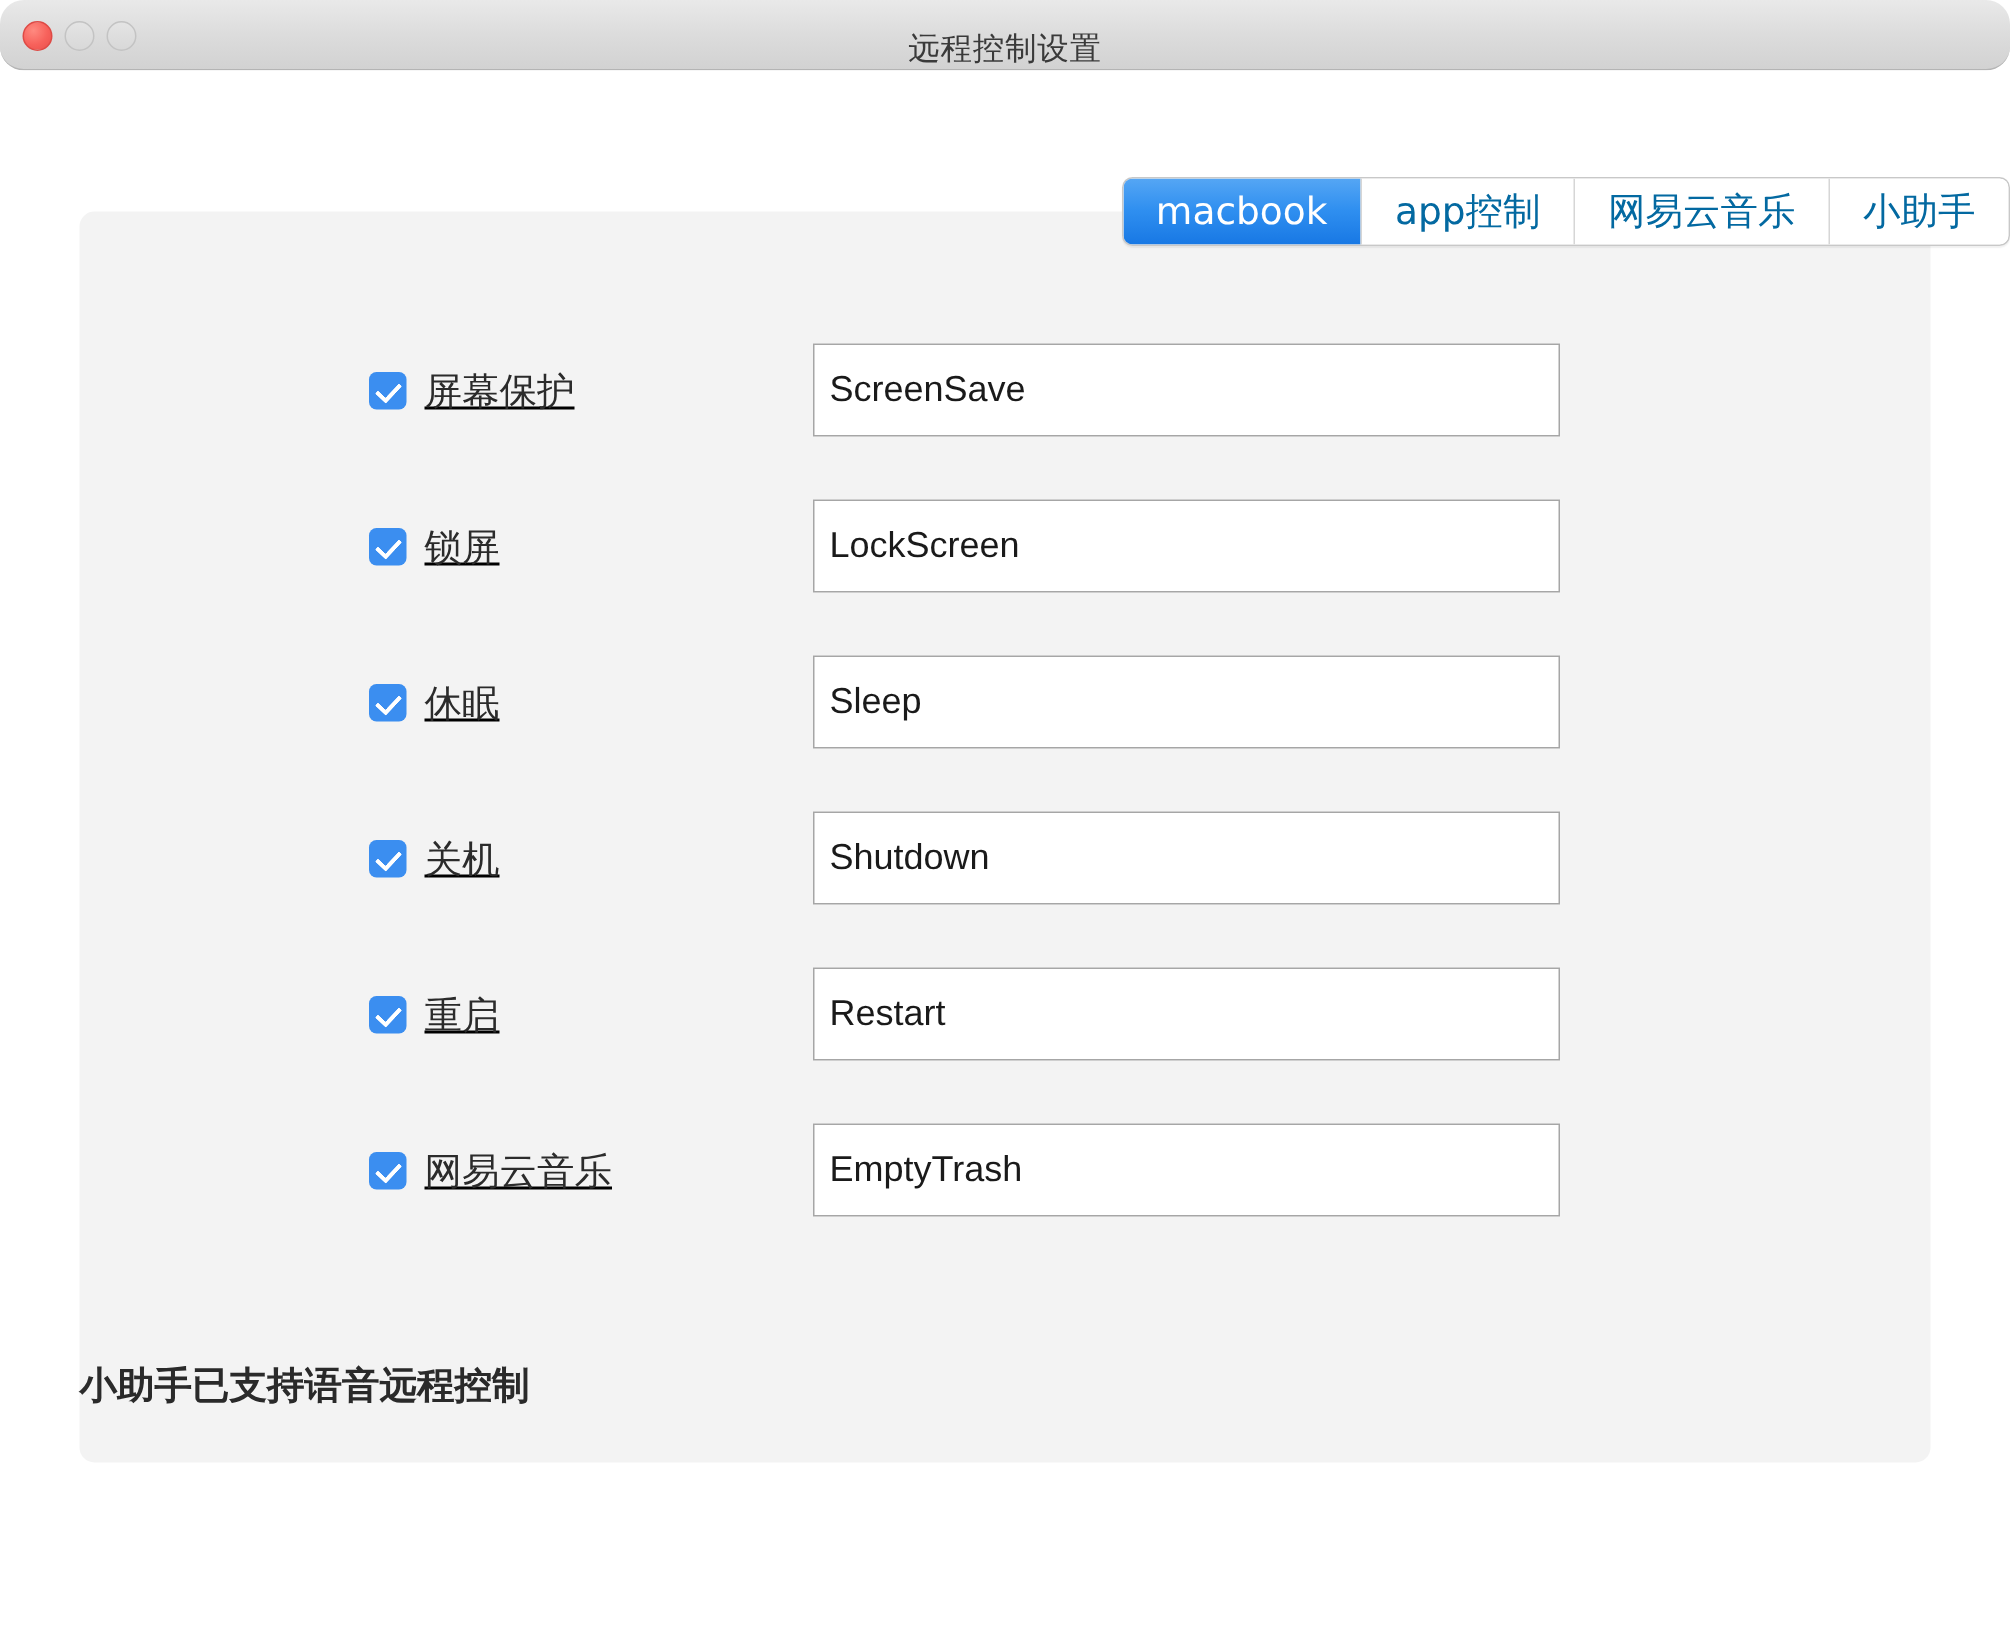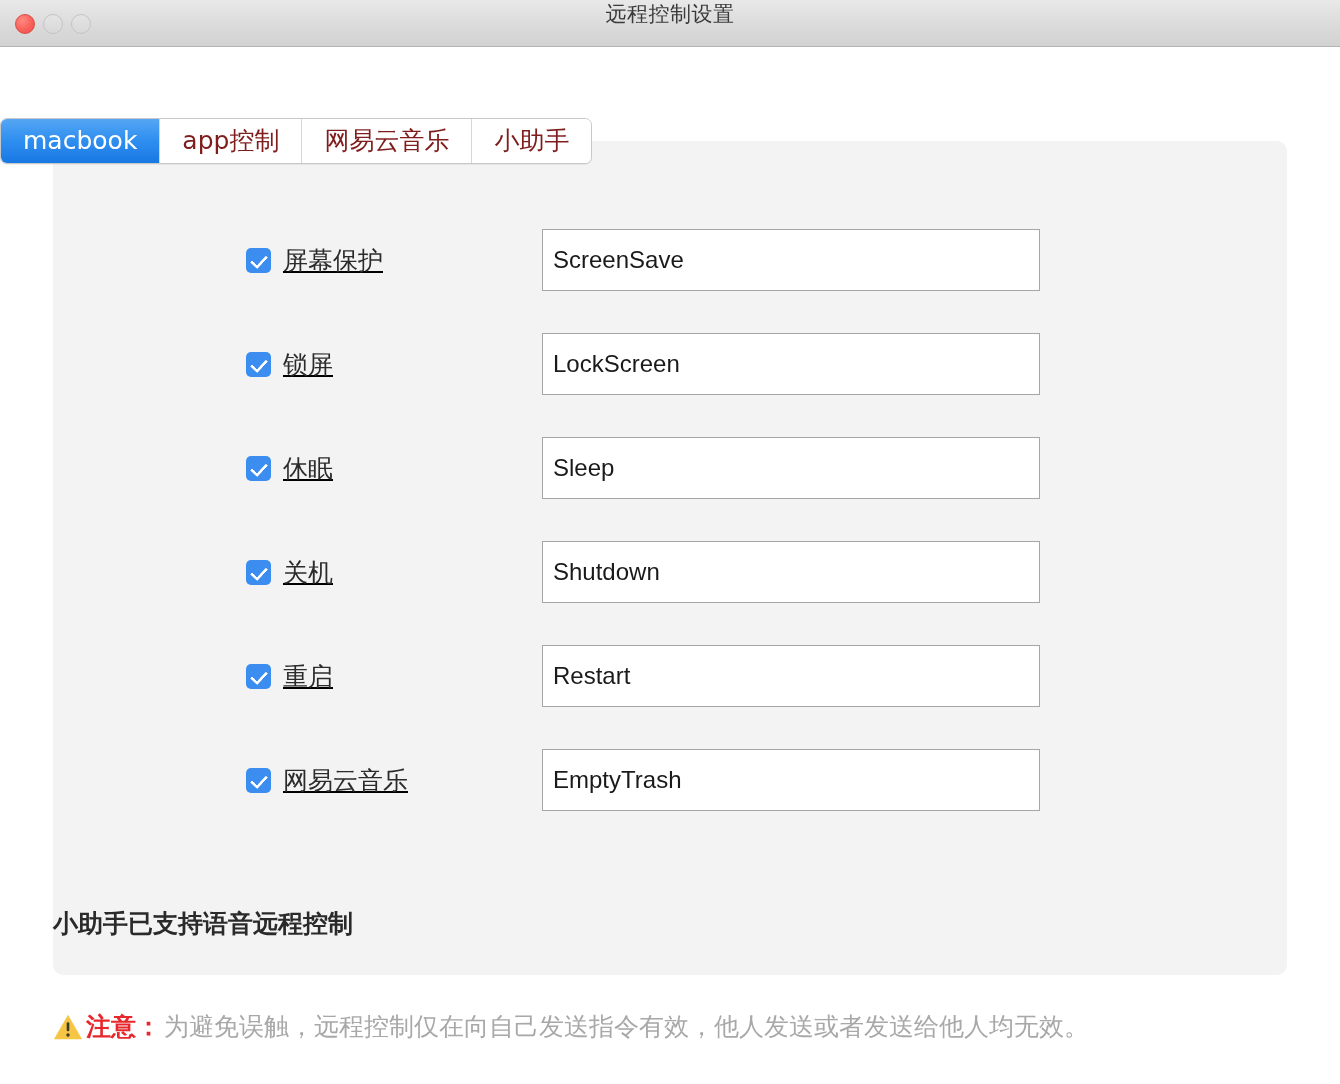--- a/index.html
+++ b/index.html
@@ -24,22 +24,23 @@
     box-sizing: border-box;
   }
 
   
   .titlebar {
     position: relative;
     height: 47px;
     background: linear-gradient(to bottom, #e9e9e9 0%, #dcdcdc 50%, #d2d2d2 100%);
     border-bottom: 1px solid #b4b4b4;
     display: flex;
-    align-items: flex-start;
-    box-sizing: border-box;
+    align-items: flex-end;
+    box-sizing: border-box;
+    border-radius: 16px;
   }
   .traffic-lights {
     position: absolute;
     left: 15px;
     top: 0;
     height: 47px;
     display: flex;
     align-items: center;
     gap: 8px;
   }
@@ -66,37 +67,37 @@
     font-family: "DejaVu Sans", "Liberation Sans", sans-serif;
   }
 
   
   .tabbar-wrap {
     position: absolute;
     left: 0;
     top: 118px;
     width: 1340px;
     display: flex;
-    justify-content: flex-start;
+    justify-content: flex-end;
     z-index: 5;
   }
   .tabbar {
     display: flex;
     border: 1px solid #c8c8c8;
     border-radius: 7px;
     overflow: hidden;
     background: #ffffff;
     box-shadow: 0 1px 1px rgba(0,0,0,0.06);
   }
   .tab {
     padding: 0 22px;
     height: 44px;
     line-height: 44px;
     font-size: 25px;
-    color: #7f1d1d;
+    color: #0369a1;
     background: #ffffff;
     border-right: 1px solid #d6d6d6;
     cursor: default;
     white-space: nowrap;
     font-family: "DejaVu Sans", "Liberation Sans", sans-serif;
   }
   .tab:last-child { border-right: none; }
   .tab.active {
     background: linear-gradient(to bottom, #55a6f4 0%, #2f8ff0 48%, #1878e4 100%);
     color: #ffffff;
@@ -306,23 +307,14 @@
         <div class="field">
           <span class="field-text">EmptyTrash</span>
         </div>
       </div>
 
     </div>
 
     <div class="panel-note">小助手已支持语音远程控制</div>
   </div>
 
-  <div class="footer">
-    <svg class="warn-icon" viewBox="0 0 32 32">
-      <path d="M16 3 L31 29 L1 29 Z" fill="#f6c544"></path>
-      <rect x="14.6" y="11" width="2.8" height="9.5" rx="1.3" fill="#3a3a2a"></rect>
-      <circle cx="16" cy="24.5" r="1.8" fill="#3a3a2a"></circle>
-    </svg>
-    <span class="warn-strong">注意：</span>
-    <span class="warn-text">为避免误触，远程控制仅在向自己发送指令有效，他人发送或者发送给他人均无效。</span>
-  </div>
 
 </div>
 
 </body></html>

